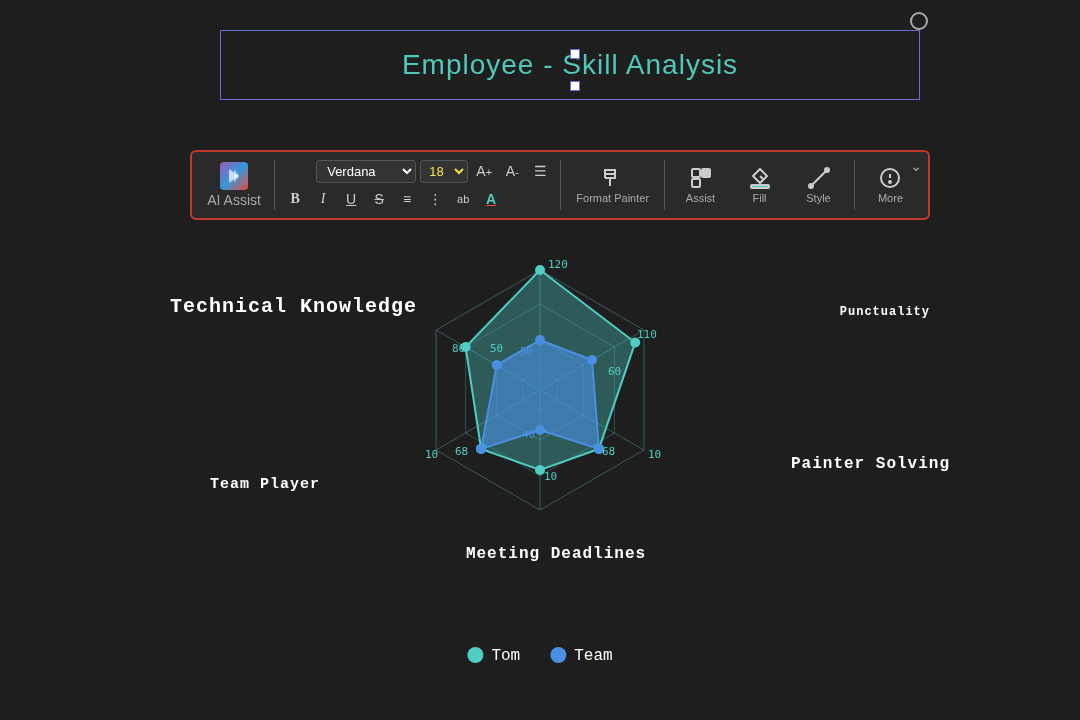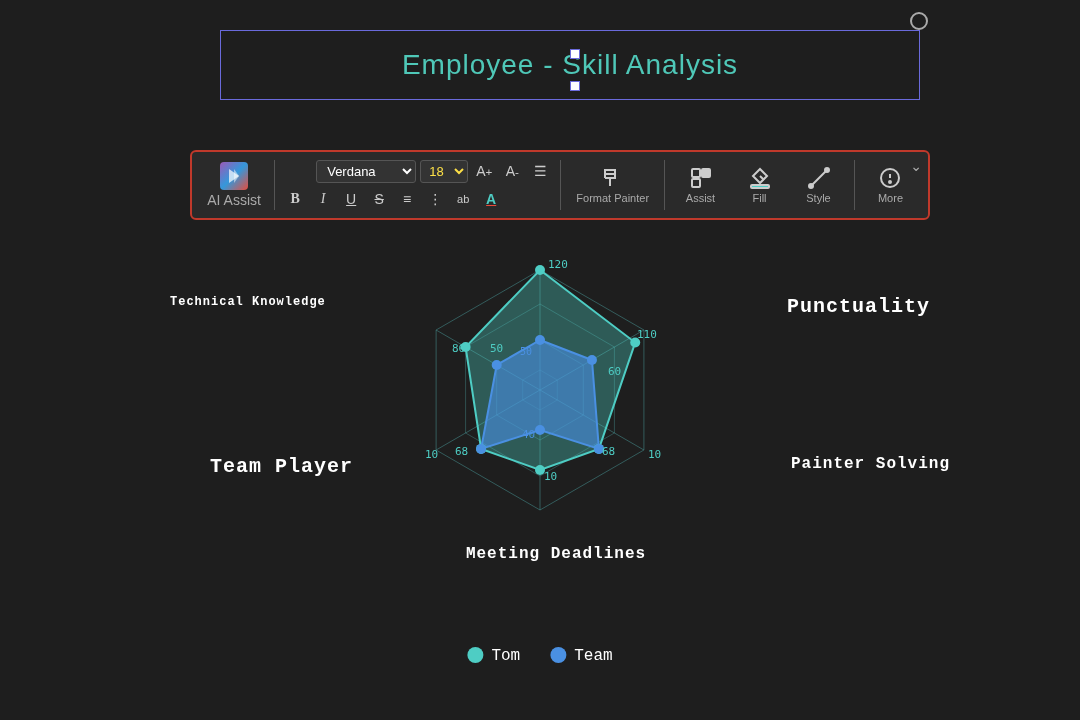--- a/index.html
+++ b/index.html
@@ -199,44 +199,44 @@
       cursor: pointer;
       font-size: 14px;
     }
 
     
     .label-technical {
       position: absolute;
       top: 295px;
       left: 170px;
       color: #fff;
+      font-size: 20px;
+      font-weight: bold;
+      font-family: 'Courier New', monospace;
+      letter-spacing: 1px;
+    }
+
+    .label-punctuality {
+      position: absolute;
+      top: 305px;
+      right: 150px;
+      color: #fff;
       font-size: 12px;
       font-weight: bold;
       font-family: 'Courier New', monospace;
       letter-spacing: 1px;
-    }
-
-    .label-punctuality {
-      position: absolute;
-      top: 295px;
-      right: 150px;
-      color: #fff;
-      font-size: 20px;
-      font-weight: bold;
-      font-family: 'Courier New', monospace;
-      letter-spacing: 1px;
       margin-left: 20px;
     }
 
     .label-team {
       position: absolute;
-      top: 455px;
+      top: 476px;
       left: 210px;
       color: #fff;
-      font-size: 20px;
+      font-size: 15px;
       font-weight: bold;
       font-family: 'Courier New', monospace;
       letter-spacing: 1px;
     }
 
     .label-problem {
       position: absolute;
       top: 455px;
       right: 130px;
       color: #fff;

